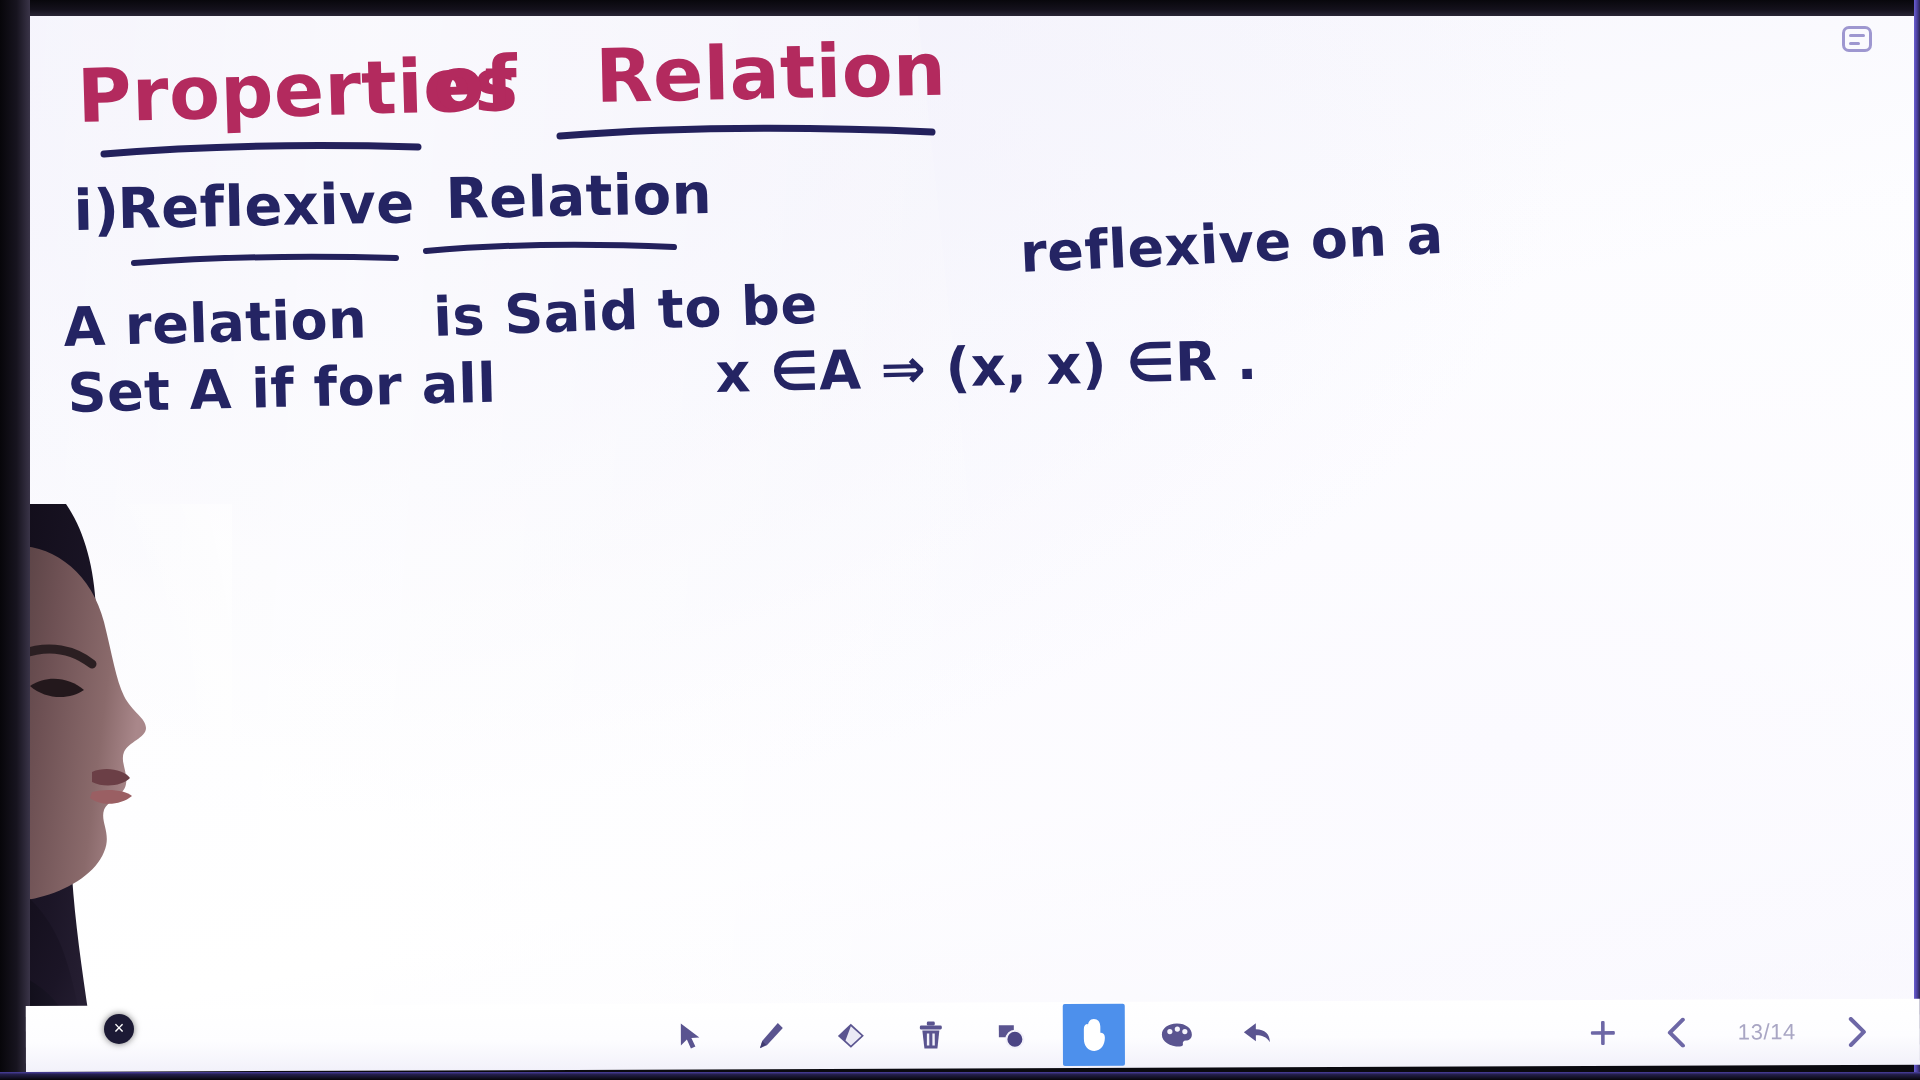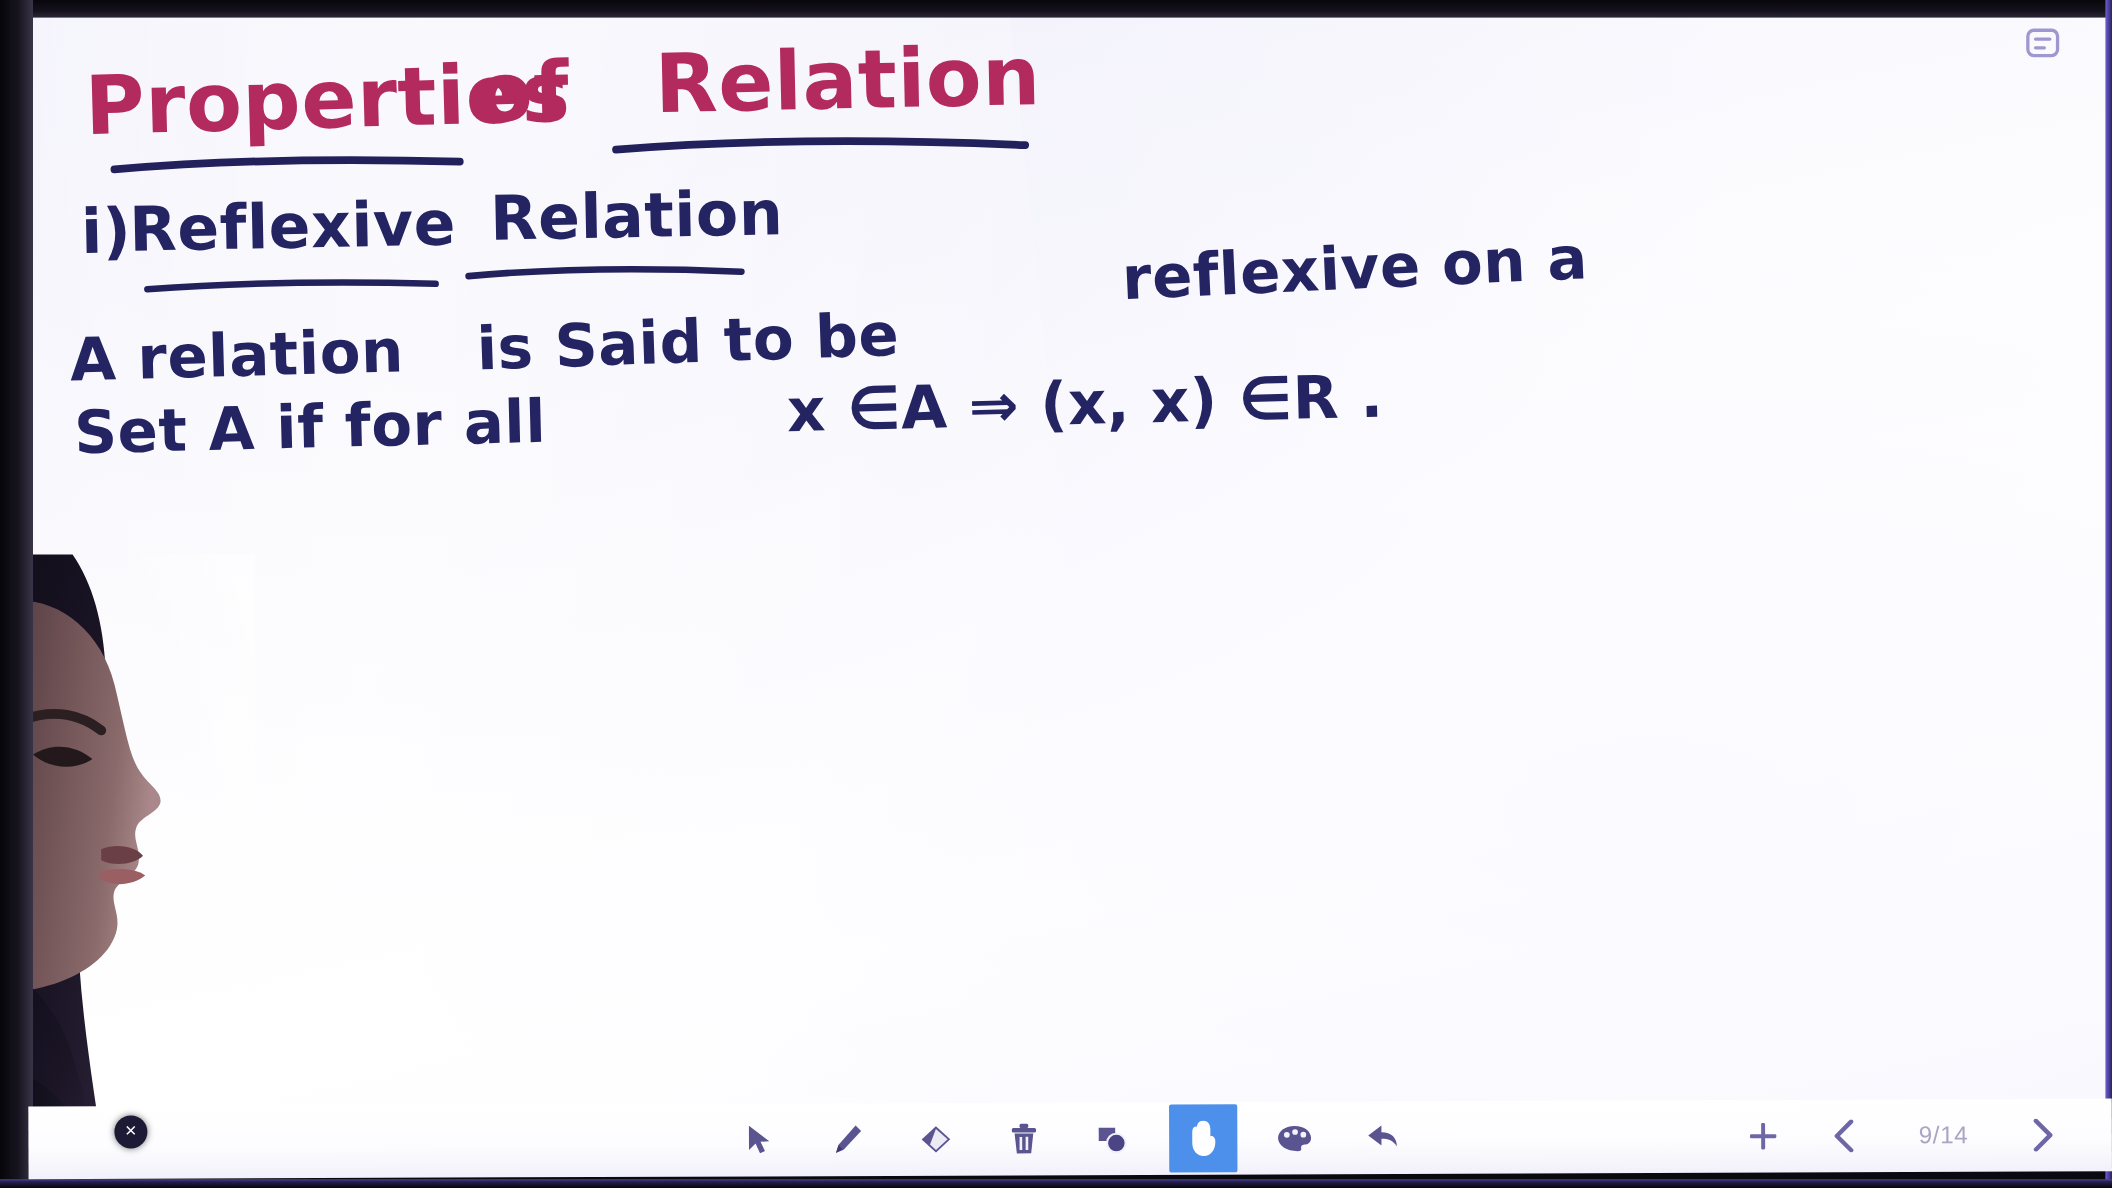--- a/index.html
+++ b/index.html
@@ -352,21 +352,21 @@
           <rect x="2" y="12.2" width="24" height="3.6" rx="1.2" fill="#6d67a6"></rect>
         </svg>
       </div>
 
       <div class="pg-btn">
         <svg width="22" height="30" viewBox="0 0 22 30">
           <path d="M17 2 L4 15 L17 28" stroke="#6d67a6" stroke-width="4" fill="none" stroke-linecap="round" stroke-linejoin="round"></path>
         </svg>
       </div>
 
-      <div class="pg-label">9/14</div>
+      <div class="pg-label">13/14</div>
 
       <div class="pg-btn">
         <svg width="22" height="30" viewBox="0 0 22 30">
           <path d="M5 2 L18 15 L5 28" stroke="#6d67a6" stroke-width="4" fill="none" stroke-linecap="round" stroke-linejoin="round"></path>
         </svg>
       </div>
     </div>
   </div>
 
 </div>

